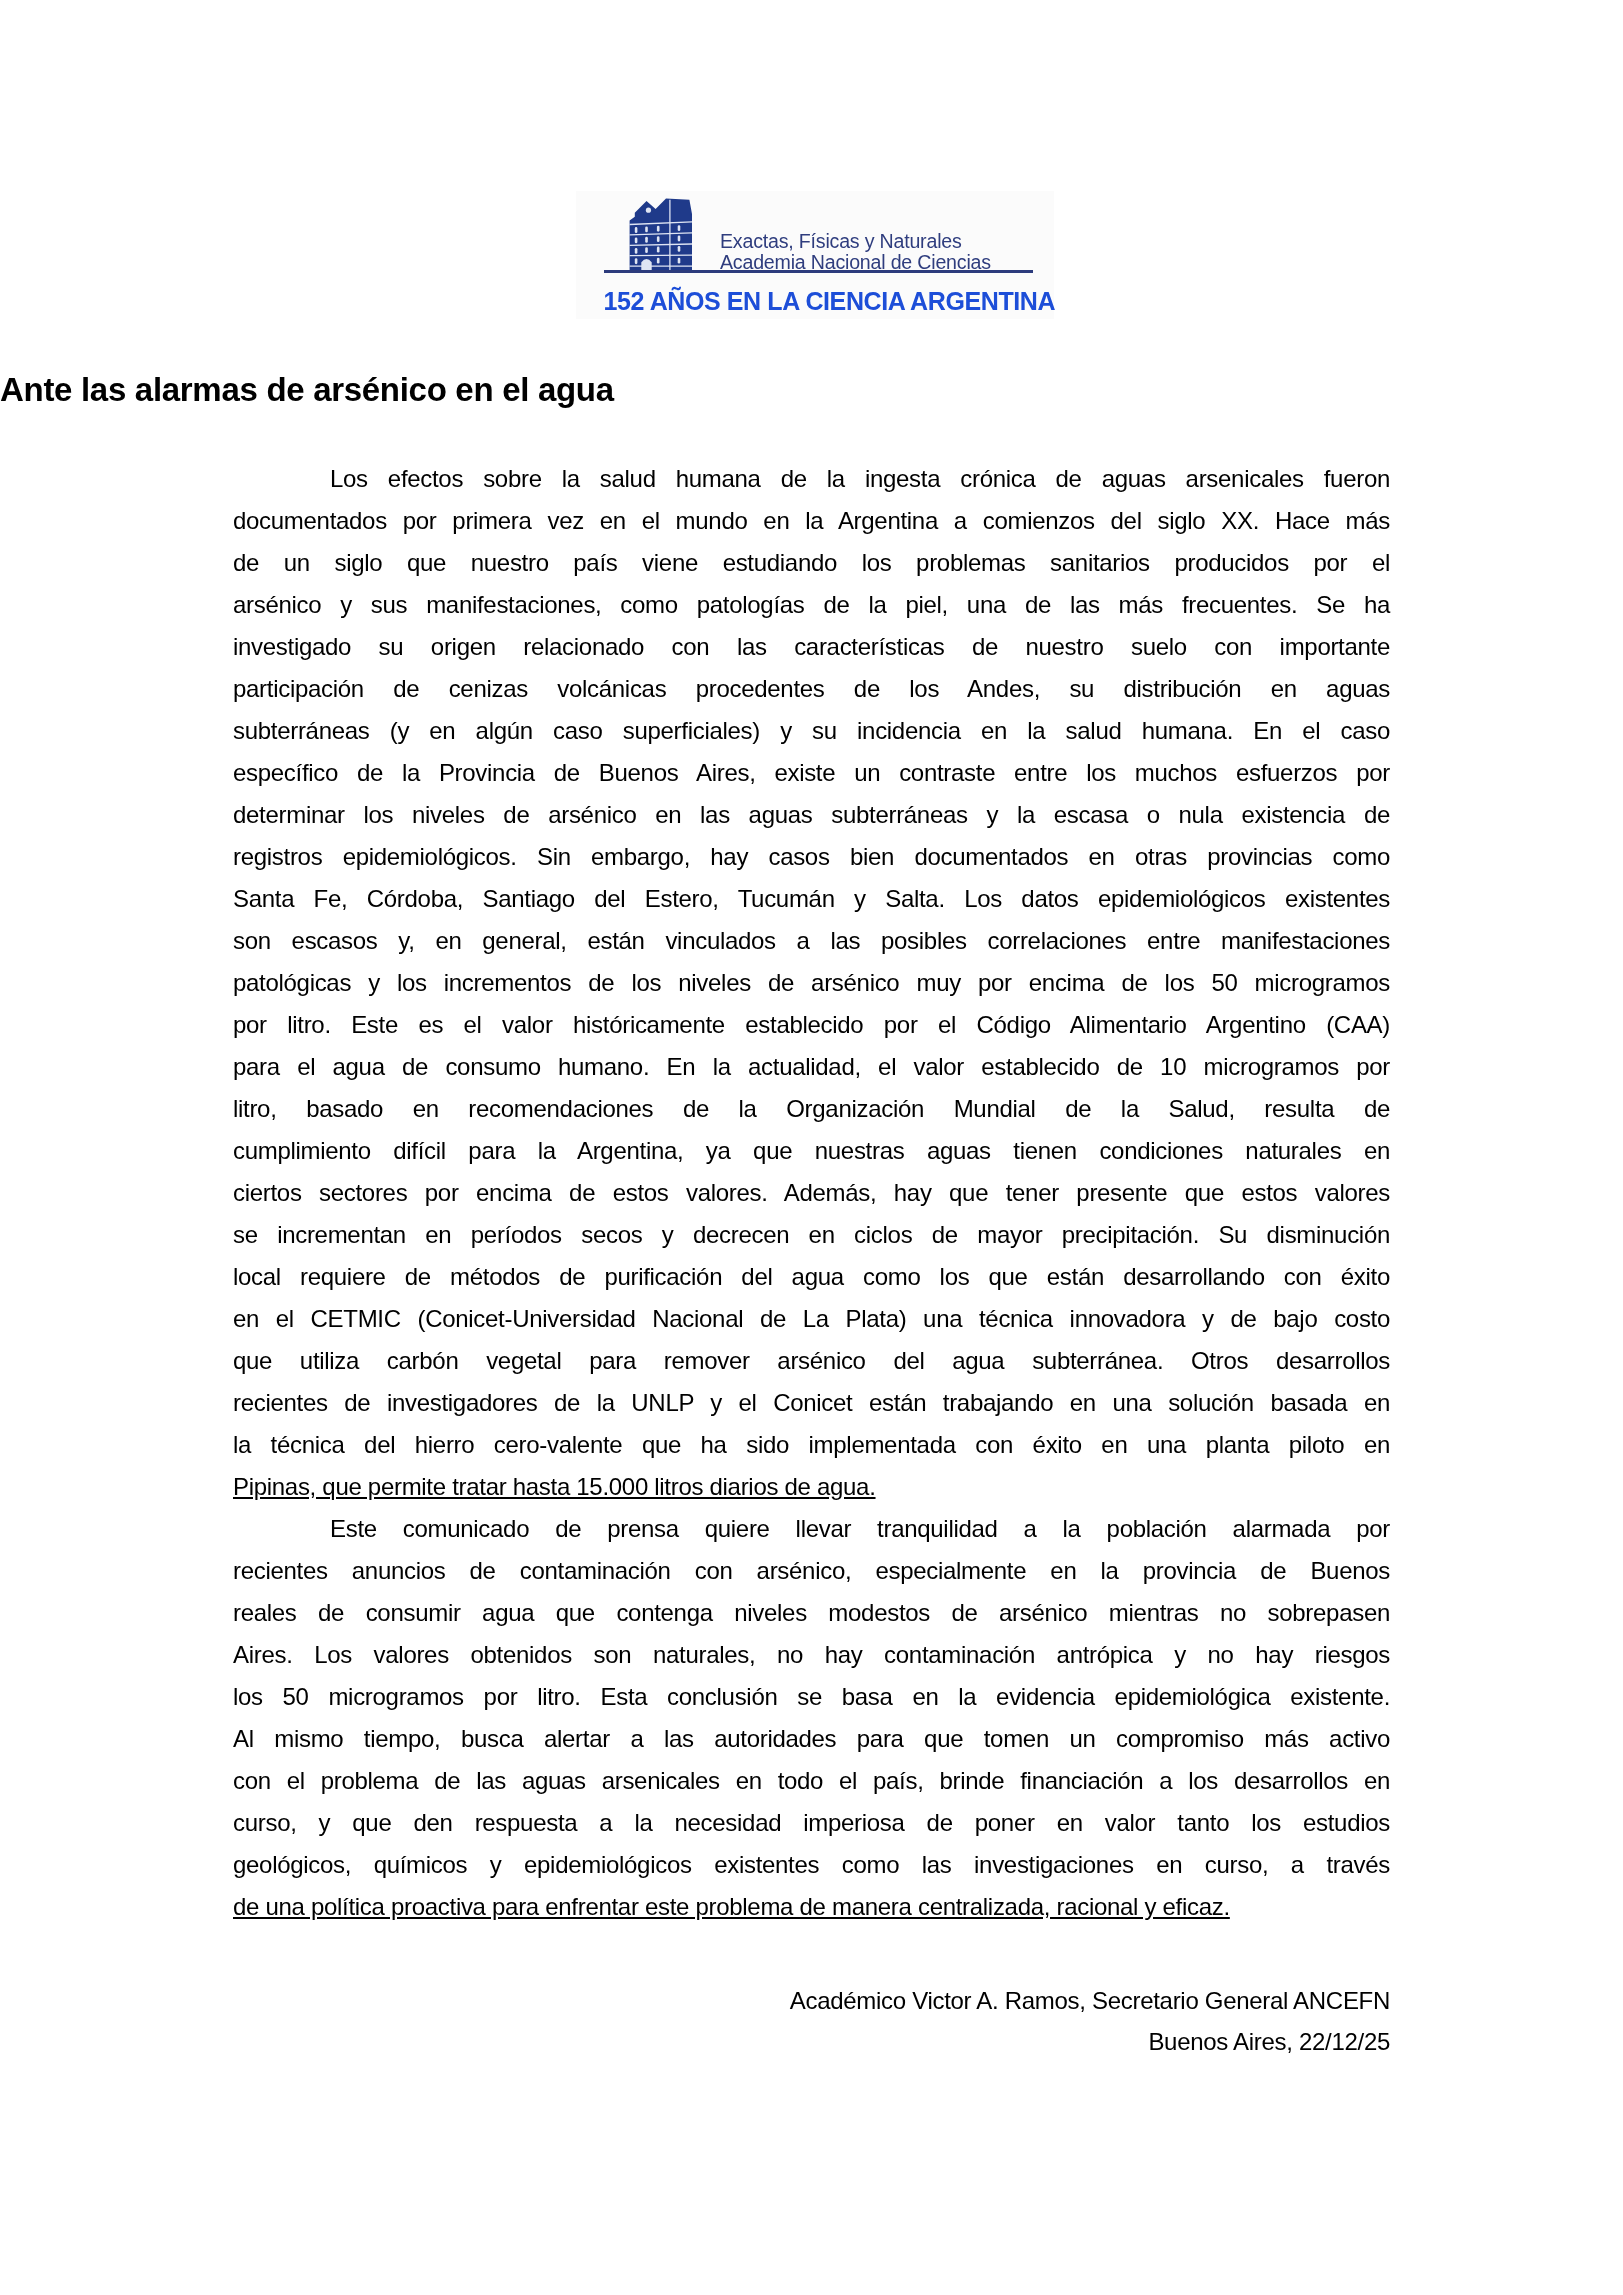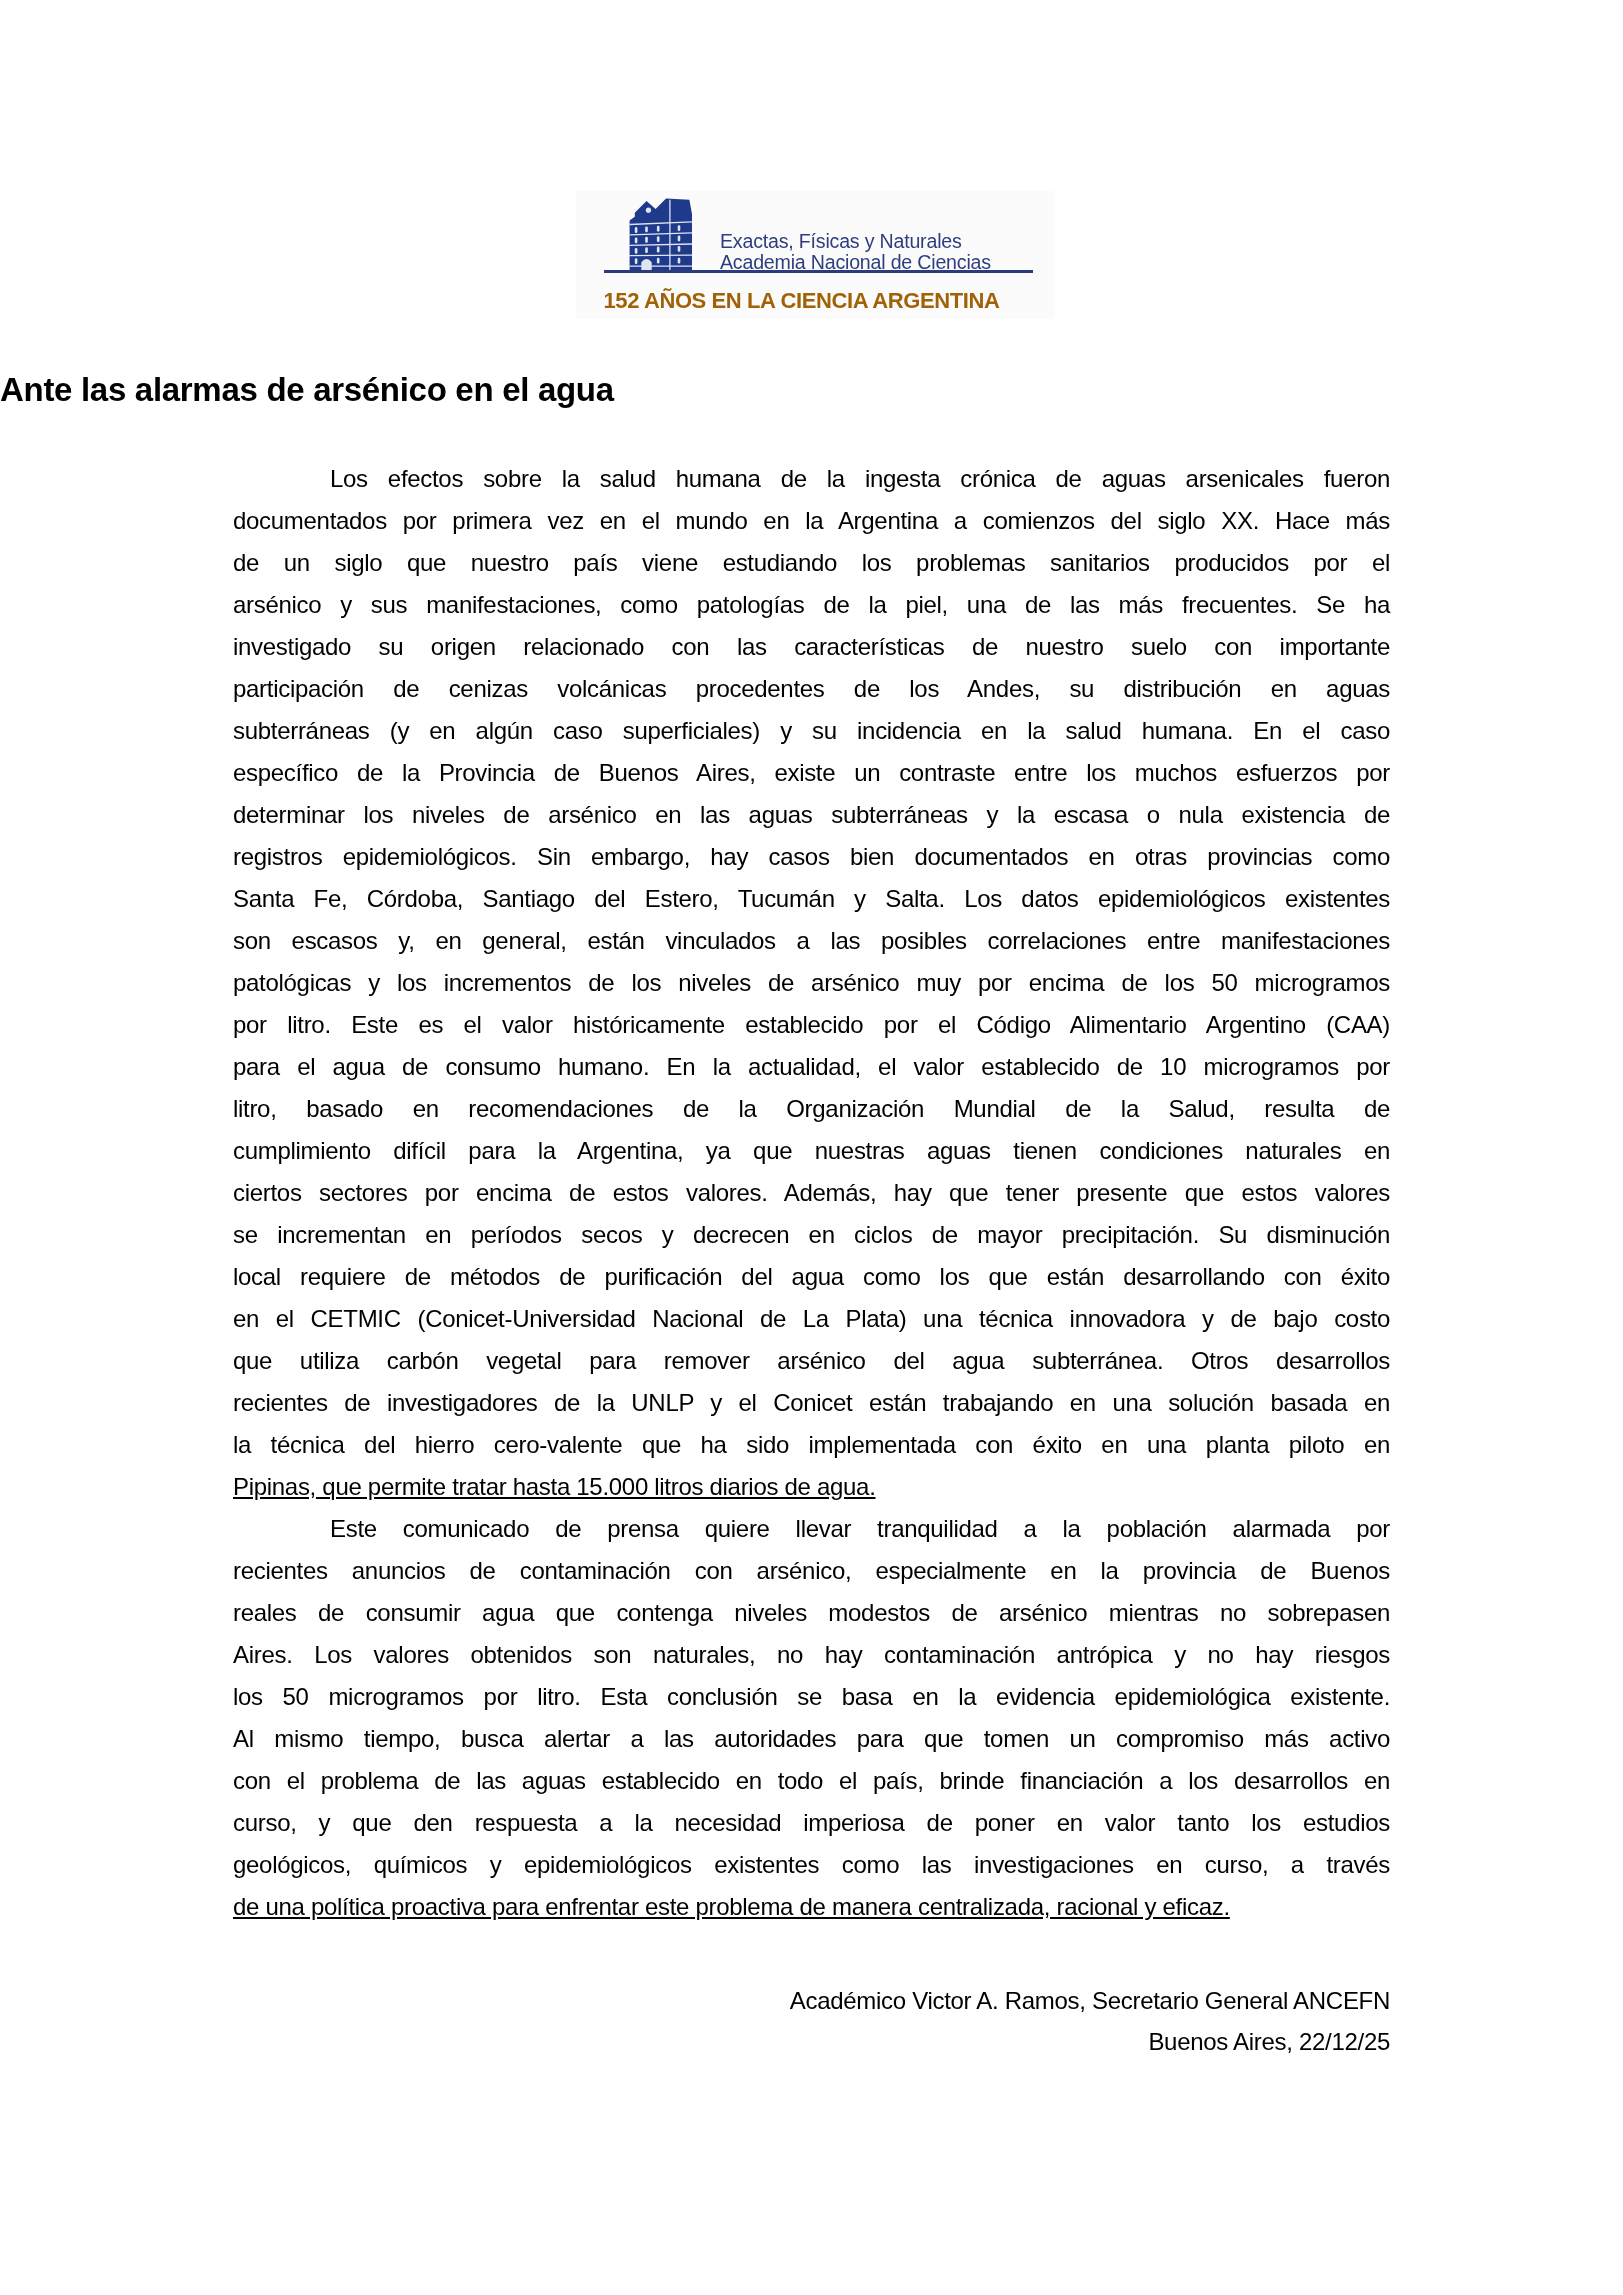--- a/index.html
+++ b/index.html
@@ -3,21 +3,21 @@
 <meta charset="utf-8">
 <style>
   html, body { margin: 0; padding: 0; background: #ffffff; }
   body { width: 1623px; height: 2295px; position: relative; overflow: hidden; font-family: "Liberation Sans", sans-serif; color: #000; }
   .logo { position: absolute; left: 576px; top: 191px; width: 478px; height: 128px; background: #fbfbfb; }
   .logo .building { position: absolute; left: 51px; top: 7.2px; width: 65px; height: 79px; }
   .logo .rule { position: absolute; left: 27.5px; top: 79px; width: 429px; height: 2.6px; background: #2c3b7c; }
   .logo .name { position: absolute; left: 144px; color: #2f3d7e; font-size: 19.6px; line-height: 23.6px; white-space: nowrap; letter-spacing: -0.2px; }
   .logo .name.l1 { top: 15.7px; margin-top: 44px; }
   .logo .name.l2 { top: 39px; }
-  .logo .tagline { position: absolute; left: 27.5px; top: 97px; width: 429px; color: #a16207; font-size: 22px; font-weight: bold; line-height: 26px; white-space: nowrap; letter-spacing: -0.4px; }
+  .logo .tagline { position: absolute; left: 27.5px; top: 97px; width: 429px; color: #1d4ed8; font-size: 25px; font-weight: bold; line-height: 26px; white-space: nowrap; letter-spacing: -0.4px; }
   .title { position: absolute; left: 0; width: 1623px; top: 370px; text-align: left; font-size: 33px; font-weight: bold; line-height: 39px; letter-spacing: -0.3px; }
   .body { position: absolute; left: 233px; top: 458px; width: 1157px; font-size: 24px; }
   .line { height: 42px; line-height: 42px; text-align: justify; text-align-last: justify; white-space: nowrap; overflow: visible; letter-spacing: -0.3px; }
   .line.first { padding-left: 97px; }
   .line.last { text-align: center; text-align-last: left; text-decoration: underline; }
   .sig { position: absolute; right: 233px; text-align: left; font-size: 24px; line-height: 42px; white-space: nowrap; letter-spacing: -0.3px; }
   .sig.s1 { top: 1980px; }
   .sig.s2 { top: 2021px; }
 </style>
 </head>
@@ -90,21 +90,21 @@
       <div class="line">la técnica del hierro cero-valente que ha sido implementada con éxito en una planta piloto en</div>
       <div class="line last">Pipinas, que permite tratar hasta 15.000 litros diarios de agua.</div>
     </div>
     <div>
       <div class="line first">Este comunicado de prensa quiere llevar tranquilidad a la población alarmada por</div>
       <div class="line">recientes anuncios de contaminación con arsénico, especialmente en la provincia de Buenos</div>
       <div class="line">reales de consumir agua que contenga niveles modestos de arsénico mientras no sobrepasen</div>
       <div class="line">Aires. Los valores obtenidos son naturales, no hay contaminación antrópica y no hay riesgos</div>
       <div class="line">los 50 microgramos por litro. Esta conclusión se basa en la evidencia epidemiológica existente.</div>
       <div class="line">Al mismo tiempo, busca alertar a las autoridades para que tomen un compromiso más activo</div>
-      <div class="line">con el problema de las aguas establecido en todo el país, brinde financiación a los desarrollos en</div>
+      <div class="line">con el problema de las aguas arsenicales en todo el país, brinde financiación a los desarrollos en</div>
       <div class="line">curso, y que den respuesta a la necesidad imperiosa de poner en valor tanto los estudios</div>
       <div class="line">geológicos, químicos y epidemiológicos existentes como las investigaciones en curso, a través</div>
       <div class="line last">de una política proactiva para enfrentar este problema de manera centralizada, racional y eficaz.</div>
     </div>
   </div>
 
 <div class="sig s1">Académico Victor A. Ramos,  Secretario General ANCEFN</div>
 <div class="sig s2">Buenos Aires, 22/12/25</div>
 
 

